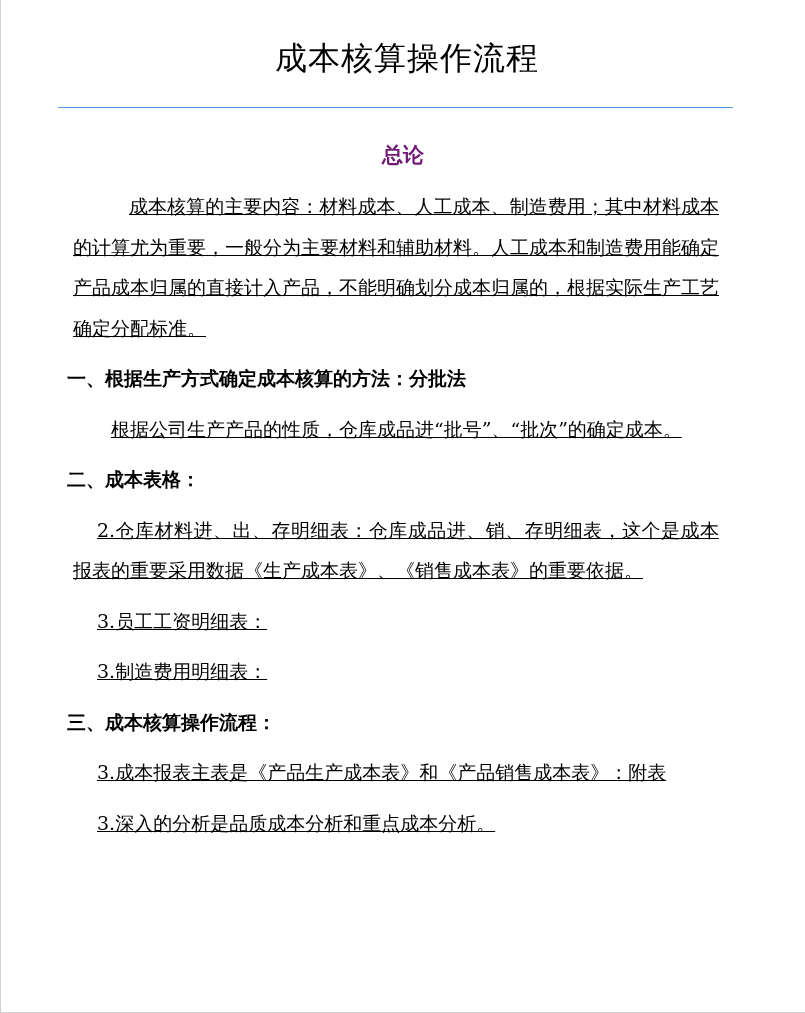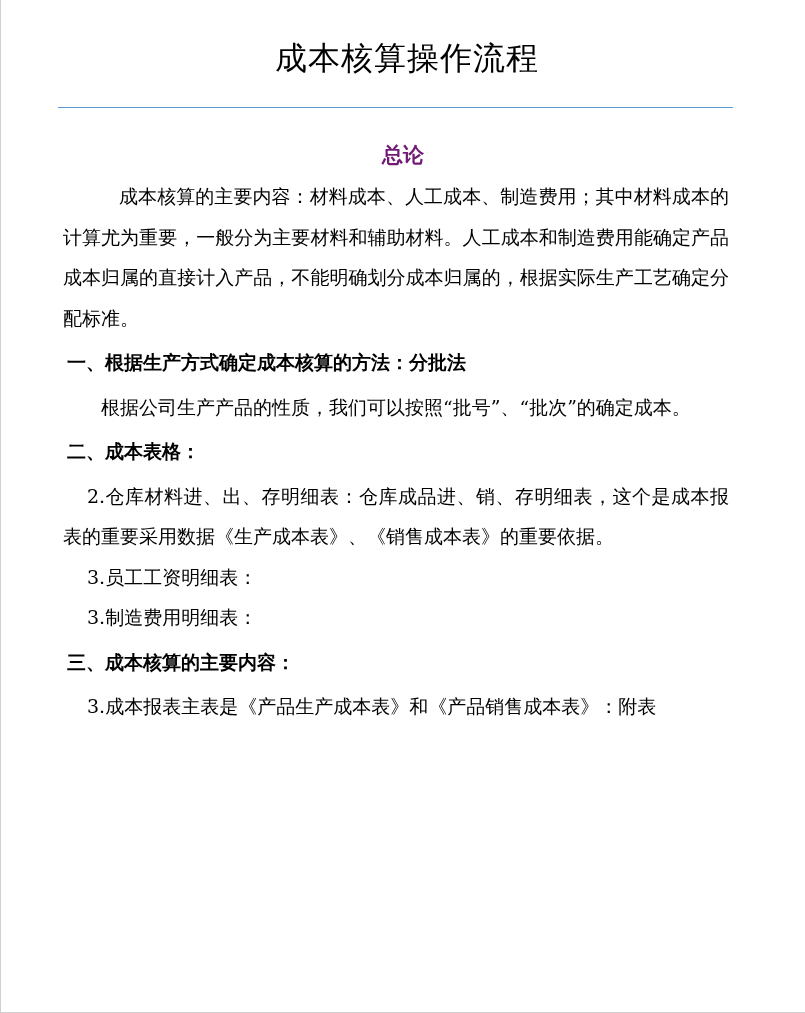--- a/index.html
+++ b/index.html
@@ -26,41 +26,42 @@
   .subtitle {
     position: absolute; left: 0; right: 0; top: 140px;
     text-align: center; font-size: 21px; line-height: 30px;
     color: #701a75; font-weight: bold;
   }
   .body {
     position: absolute; left: 62px; width: 666px; top: 176px;
     font-size: 19px; line-height: 40.5px;
     text-align: justify;
   }
-  .p { margin: 0; }
+  .p { margin: 10px; text-decoration: underline; }
   .indent2 { text-indent: 56px; }
   .indent1 { text-indent: 38px; }
   .indent-item { text-indent: 24px; }
   .heading { font-weight: bold; margin: 4px; }
 </style>
 </head>
 <body>
 
 <div class="page">
   <div class="title">成本核算操作流程</div>
   <div class="rule"></div>
   <div class="subtitle">总论</div>
 
   <div class="body">
     <p class="p indent2">成本核算的主要内容：材料成本、人工成本、制造费用；其中材料成本的计算尤为重要，一般分为主要材料和辅助材料。人工成本和制造费用能确定产品成本归属的直接计入产品，不能明确划分成本归属的，根据实际生产工艺确定分配标准。</p>
 
     <p class="heading">一、根据生产方式确定成本核算的方法：分批法</p>
-    <p class="p indent1">根据公司生产产品的性质，我们可以按照“批号”、“批次”的确定成本。</p>
+    <p class="p indent1">根据公司生产产品的性质，仓库成品进“批号”、“批次”的确定成本。</p>
 
     <p class="heading">二、成本表格：</p>
     <p class="p indent-item">2.仓库材料进、出、存明细表：仓库成品进、销、存明细表，这个是成本报表的重要采用数据《生产成本表》、《销售成本表》的重要依据。</p>
     <p class="p indent-item">3.员工工资明细表：</p>
     <p class="p indent-item">3.制造费用明细表：</p>
 
-    <p class="heading">三、成本核算的主要内容：</p>
+    <p class="heading">三、成本核算操作流程：</p>
     <p class="p indent-item">3.成本报表主表是《产品生产成本表》和《产品销售成本表》：附表</p>
+    <p class="p indent-item">3.深入的分析是品质成本分析和重点成本分析。</p>
   </div>
 </div>
 
 </body></html>

